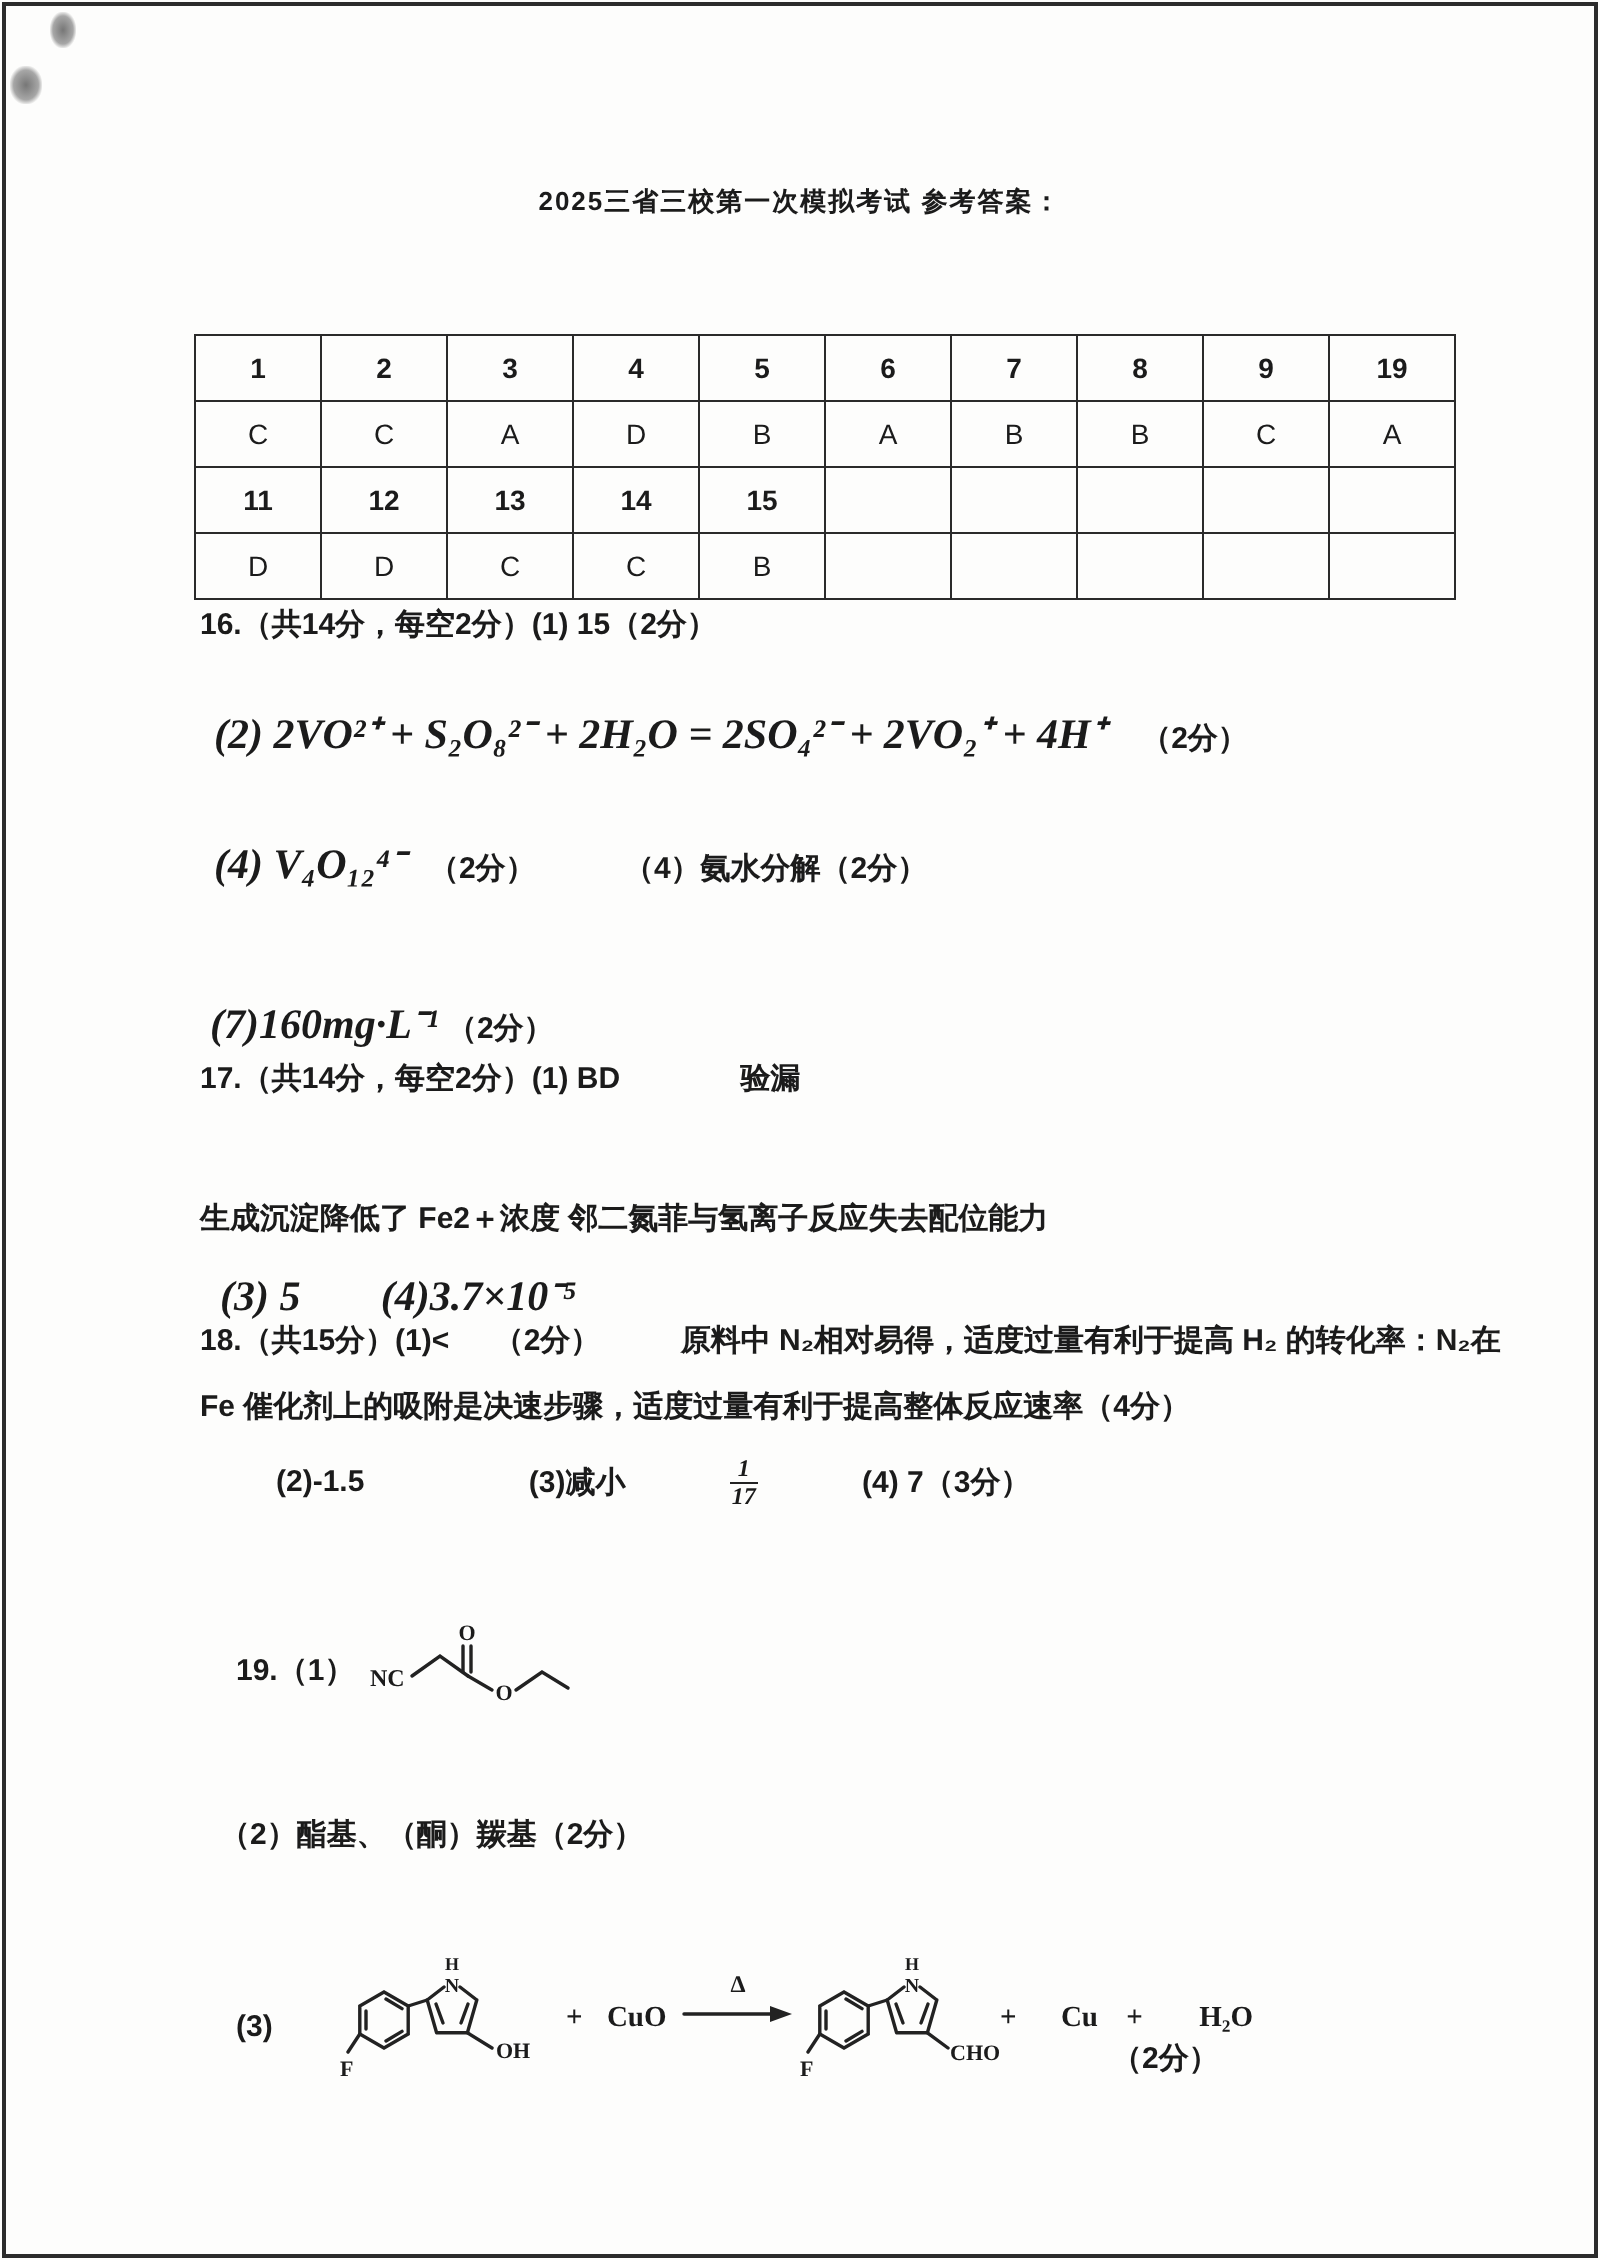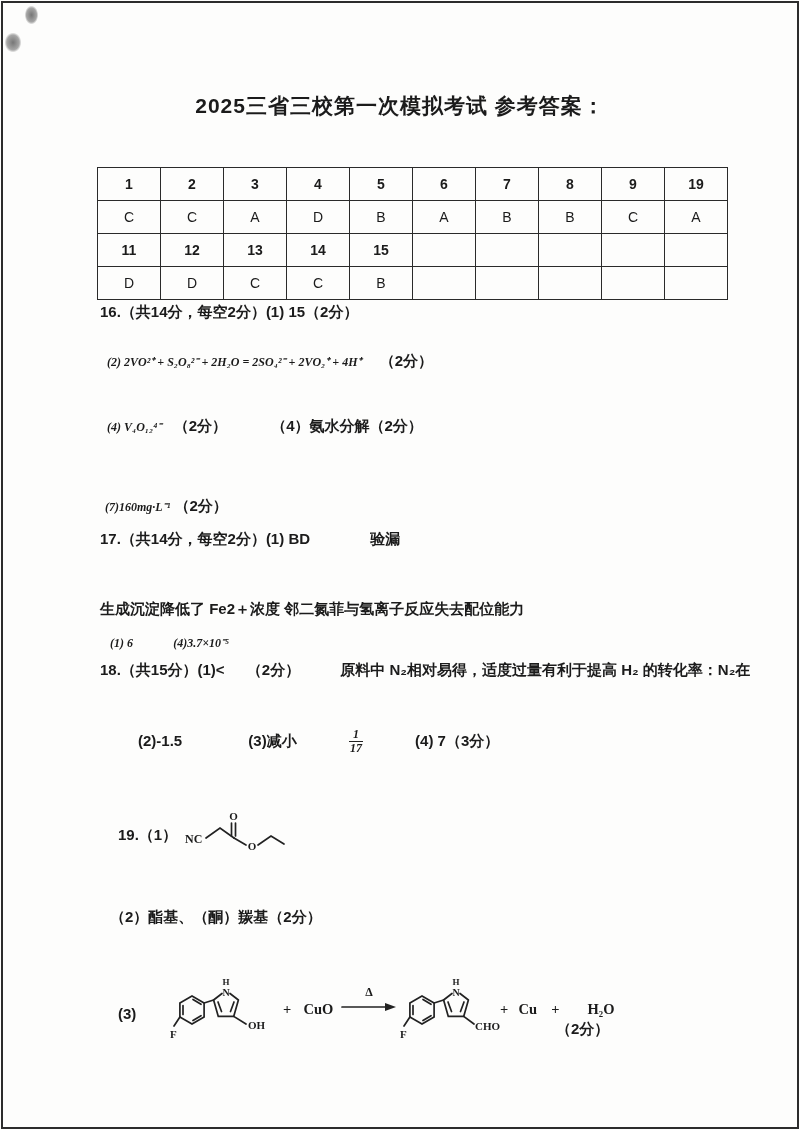--- a/index.html
+++ b/index.html
@@ -11,36 +11,36 @@
   }
   .scan-frame { position:absolute; inset:1px; border:2px solid #2c2c2c; pointer-events:none; }
   .artifact { position:absolute; border-radius:40%;
     background:radial-gradient(ellipse at center, #4a4a4a 0%, #8a8a8a 55%, transparent 75%);
     opacity:.75; }
   .a1 { left:25px; top:6px;  width:13px; height:18px; }
   .a2 { left:5px;  top:33px; width:16px; height:19px; }
 
   .title {
     position:absolute; top:92px; left:0; width:100%;
-    text-align:center; font-size:21px; font-weight:700; letter-spacing:1px;
+    text-align:center; font-size:13px; font-weight:700; letter-spacing:1px;
   }
 
   table.answers {
     position:absolute; left:97px; top:167px; width:631px;
     border-collapse:collapse; table-layout:fixed;
   }
   .answers td {
     border:1.6px solid #2a2a2a; height:33px;
     text-align:center; vertical-align:middle; font-size:14px; font-weight:500;
   }
   .answers tr.numrow td { font-weight:700; }
 
   .line { position:absolute; font-size:15px; font-weight:600; white-space:nowrap; }
   .cn   { font-family:"Liberation Sans", sans-serif; }
-  .math { font-family:"Liberation Serif", serif; font-style:italic; font-weight:700; font-size:12px; }
+  .math { font-family:"Liberation Serif", serif; font-style:italic; font-weight:700; font-size:21px; }
   .chem { font-family:"Liberation Serif", serif; font-weight:700; font-size:14.5px; }
 
   .frac { display:inline-block; vertical-align:middle; text-align:center;
     font-family:"Liberation Serif", serif; font-style:italic; font-weight:700;
     font-size:12px; line-height:1.1; }
   .frac .num { display:block; border-bottom:1.4px solid #222; padding:0 4px; }
   .frac .den { display:block; }
 
   svg { position:absolute; overflow:visible; }
   .bond { stroke:#222; stroke-width:1.7; fill:none; stroke-linecap:round; }
@@ -127,32 +127,35 @@
   </div>
 
   <div class="line" style="left:100px; top:530px;">
     <span class="cn">17.（共14分，每空2分）(1) BD</span>
     <span class="cn" style="margin-left:56px;">验漏</span>
   </div>
   <div class="line" style="left:100px; top:600px;">
     <span class="cn">生成沉淀降低了 Fe2＋浓度 邻二氮菲与氢离子反应失去配位能力</span>
   </div>
   <div class="line" style="left:110px; top:633px;">
-    <span class="math">(1) 6</span>
+    <span class="math">(3) 5</span>
     <span class="math" style="margin-left:36px;">(4)3.7×10⁻⁵</span>
   </div>
 
   <div class="line" style="left:100px; top:661px;">
     <span class="cn">18.（共15分）(1)&lt;</span>
     <span class="cn" style="margin-left:18px;">（2分）</span>
     <span class="cn" style="margin-left:36px;">原料中 N₂相对易得，适度过量有利于提高 H₂ 的转化率：N₂在</span>
   </div>
+  <div class="line" style="left:100px; top:694px;">
+    <span class="cn">Fe 催化剂上的吸附是决速步骤，适度过量有利于提高整体反应速率（4分）</span>
+  </div>
   <div class="line" style="left:138px; top:728px;">
     <span class="cn">(2)-1.5</span>
-    <span class="cn" style="margin-left:62px;">(3)减小</span>
+    <span class="cn" style="margin-left:78px;">(3)减小</span>
     <span class="frac" style="margin-left:48px;">
       <span class="num">1</span>
       <span class="den">17</span>
     </span>
     <span class="cn" style="margin-left:48px;">(4) 7（3分）</span>
   </div>
 
   <div class="line" style="left:118px; top:826px;">
     <span class="cn">19.（1）</span>
   </div>
@@ -209,21 +212,21 @@
     <path class="bond" d="M45.6 22 L54 15.5 M62 15.5 L70.4 22 M45.6 22 L50.3 38.4 M50.3 38.4 L65.7 38.4 M65.7 38.4 L70.4 22"></path>
     <path class="bond" d="M50 24 L53.5 33.5 M66 24 L62.5 33.5"></path>
     <text x="58" y="7" text-anchor="middle" font-size="9">H</text>
     <text x="58" y="18" text-anchor="middle" font-size="10">N</text>
     <path class="bond" d="M65.7 38.4 L76 46"></path>
     <text x="77" y="52" font-size="11">CHO</text>
   </svg>
 
   <div class="line" style="left:500px; top:1000px;">
     <span class="chem">+</span>
-    <span class="chem" style="margin-left:6px;">Cu</span>
+    <span class="chem" style="margin-left:18px;">Cu</span>
     <span class="chem" style="margin-left:10px;">+</span>
     <span class="chem" style="margin-left:24px;">H₂O</span>
   </div>
 
   <div class="line" style="left:556px; top:1020px;">
     <span class="cn">（2分）</span>
   </div>
 </div>
 
 </body></html>

